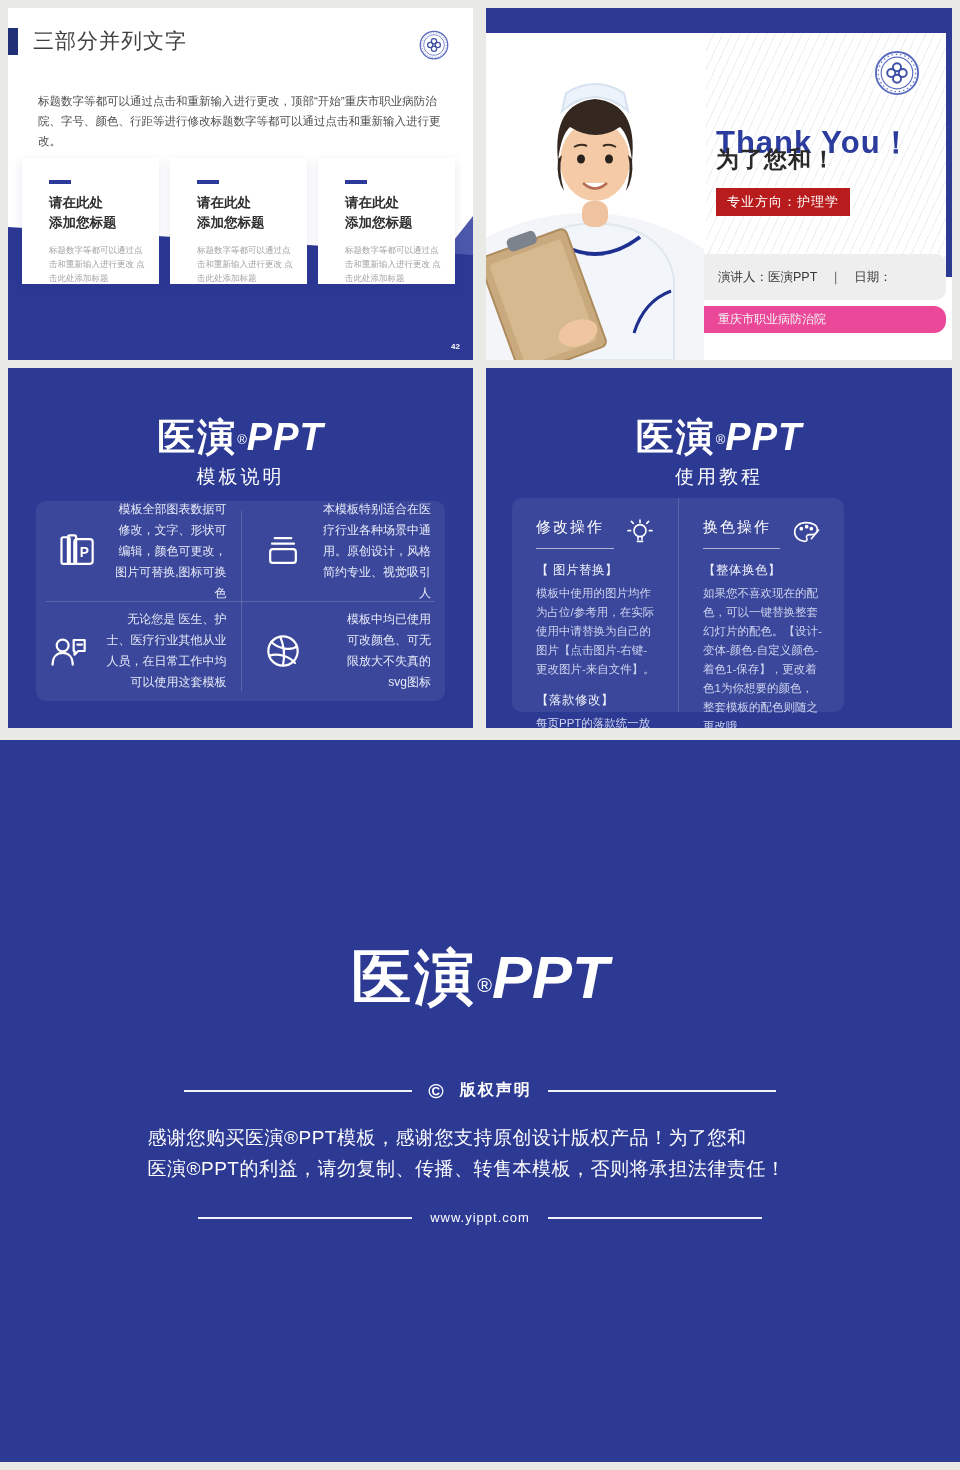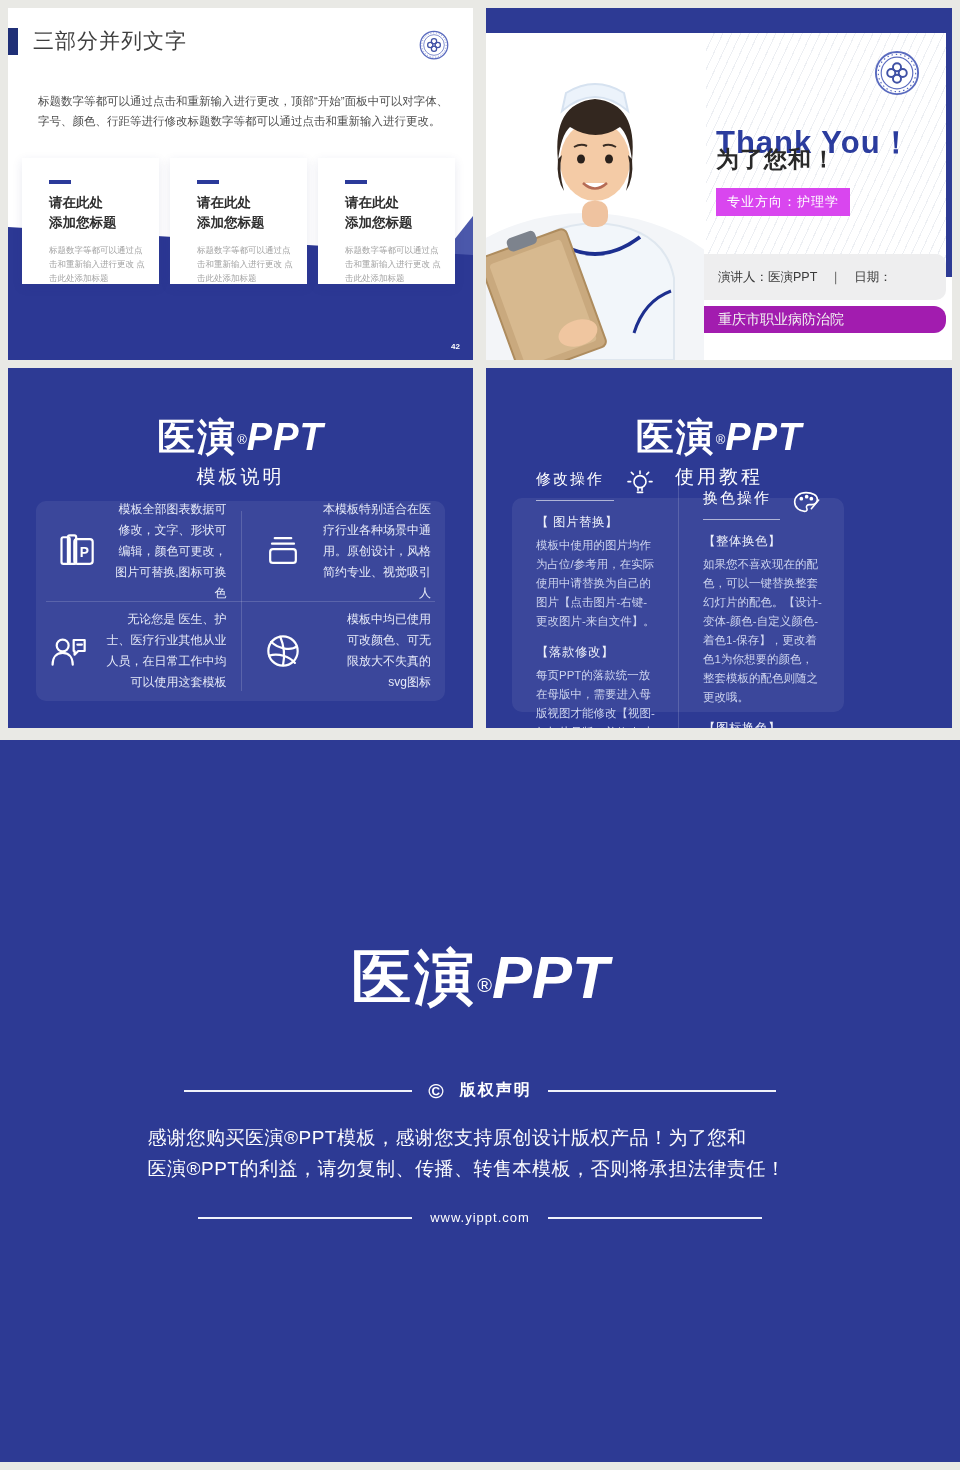--- a/index.html
+++ b/index.html
@@ -28,46 +28,46 @@
                border-radius:0 0 8px 8px;z-index:2;}
   .s2-rightband{position:absolute;right:0;top:25px;width:6px;height:244px;background:#2d3a94;z-index:2;}
   .s2-corner{position:absolute;left:22px;top:25px;width:22px;height:22px;background:#2d3a94;z-index:2;}
   .s2-corner::after{content:"";position:absolute;inset:0;background:#ffffff;border-top-left-radius:20px;}
   .s2-texture{position:absolute;left:220px;top:25px;right:6px;height:232px;z-index:1;opacity:.55;
       background:repeating-linear-gradient(115deg,rgba(220,224,230,0) 0 7px,rgba(214,219,228,.8) 7px 8px);}
   .s2-photo{position:absolute;left:0;top:25px;width:218px;height:327px;z-index:3;background:#ffffff;}
   .s2-seal{position:absolute;left:388px;top:42px;width:46px;height:46px;z-index:4;}
   .s2-ten{position:absolute;left:230px;top:90px;font-size:31px;font-weight:bold;color:#2b3c9e;z-index:4;letter-spacing:1px;margin-top:24px;}
   .s2-tcn{position:absolute;left:230px;top:136px;font-size:23px;font-weight:bold;color:#292929;z-index:4;letter-spacing:1px;}
-  .s2-badge{position:absolute;left:230px;top:180px;background:#d946ef;color:#ffffff;font-size:13px;
+  .s2-badge{position:absolute;left:230px;top:180px;background:#b91c1c;color:#ffffff;font-size:13px;
             padding:5px 11px;z-index:4;letter-spacing:1px;}
   .s2-band{position:absolute;left:214px;top:246px;width:246px;height:46px;background:#eeeeef;
            border-radius:0 10px 10px 0;z-index:2;line-height:46px;padding-left:18px;box-sizing:border-box;
            font-size:12.5px;color:#3a3a3a;}
-  .s2-dark{position:absolute;left:214px;top:298px;width:246px;height:27px;background:#a21caf;
+  .s2-dark{position:absolute;left:214px;top:298px;width:246px;height:27px;background:#ec4899;
            border-radius:0 12px 12px 0;z-index:2;line-height:27px;padding-left:18px;box-sizing:border-box;
-           font-size:14px;color:#f2f2f2;}
+           font-size:12px;color:#f2f2f2;}
   
   .slide3{left:8px;top:368px;width:465px;height:360px;background:#2d3a94;}
   .slide4{left:486px;top:368px;width:466px;height:360px;background:#2d3a94;}
   .brand{position:absolute;left:0;right:0;top:44px;text-align:center;color:#ffffff;z-index:2;}
   .brand .cn{font-size:38px;font-weight:bold;letter-spacing:2px;}
   .brand .reg{font-size:13px;vertical-align:super;}
   .brand .en{font-size:38px;font-weight:bold;font-style:italic;letter-spacing:1px;}
   .b-sub{position:absolute;left:0;right:0;top:96px;text-align:center;color:#ffffff;font-size:19px;
          letter-spacing:3px;z-index:2;}
   .panel{position:absolute;background:rgba(255,255,255,.07);border-radius:10px;z-index:2;}
   .p3{left:28px;top:133px;width:409px;height:200px;}
   .p3 .vdiv{position:absolute;left:50%;top:10px;bottom:10px;width:1px;background:rgba(255,255,255,.16);}
   .p3 .hdiv{position:absolute;top:50%;left:10px;right:10px;height:1px;background:rgba(255,255,255,.16);}
   .p3 .cell{position:absolute;width:50%;height:50%;display:flex;align-items:center;box-sizing:border-box;
             padding:0 14px 0 20px;}
   .p3 .cell .ic{flex:none;width:44px;height:44px;margin-right:13px;}
   .p3 .cell .tx{font-size:12px;color:#e6eaf8;line-height:21px;text-align:right;}
-  .p4{left:26px;top:130px;width:332px;height:214px;display:flex;align-items:center;}
+  .p4{left:26px;top:130px;width:332px;height:214px;display:flex;}
   .p4 .col{width:50%;box-sizing:border-box;padding:20px 22px 0 24px;position:relative;}
   .p4 .col + .col{border-left:1px solid rgba(255,255,255,.16);}
   .col-head{display:flex;align-items:center;gap:10px;}
   .col-title{flex:1;font-size:15px;color:#ffffff;letter-spacing:2px;border-bottom:1px solid rgba(255,255,255,.6);
              padding-bottom:11px;}
   .col-head .ic{flex:none;width:32px;height:32px;margin-top:-4px;}
   .sec{margin-top:13px;}
   .sec .sh{font-size:12.5px;color:#eef1fb;margin-bottom:5px;letter-spacing:.5px;}
   .sec .sb{font-size:11.5px;color:#ccd3ee;line-height:19px;}
   
@@ -101,21 +101,21 @@
         <circle cx="24" cy="24" r="16.5" fill="none" stroke="#5a6bbf" stroke-width="1.2"></circle>
         <circle cx="24" cy="24" r="19.5" fill="none" stroke="#5a6bbf" stroke-width="1.2" stroke-dasharray="1.5 3"></circle>
         <g fill="none" stroke="#3f51a5" stroke-width="2">
           <circle cx="24" cy="18" r="4.2"></circle>
             <circle cx="30" cy="24" r="4.2"></circle>
           <circle cx="24" cy="30" r="4.2"></circle>
             <circle cx="18" cy="24" r="4.2"></circle>
         </g>
       </svg>
     </div>
-    <div class="s1-intro">标题数字等都可以通过点击和重新输入进行更改，顶部“开始”面板中可以对字体、字号、颜色、行距等进行修改标题数字等都可以通过点击和重新输入进行更改。</div>
+    <div class="s1-intro">标题数字等都可以通过点击和重新输入进行更改，顶部“开始”重庆市职业病防治院、字号、颜色、行距等进行修改标题数字等都可以通过点击和重新输入进行更改。</div>
     <div class="s1-tri"></div>
     <div class="s1-wedge"></div>
 
     <div class="s1-card" style="left:14px;">
       <div class="dash"></div>
       <div class="ct"><span>请在此处</span><br>
         <span>添加您标题</span></div>
       <div class="cb">标题数字等都可以通过点击和重新输入进行更改  点击此处添加标题</div>
     </div>
     <div class="s1-card" style="left:162px;">

